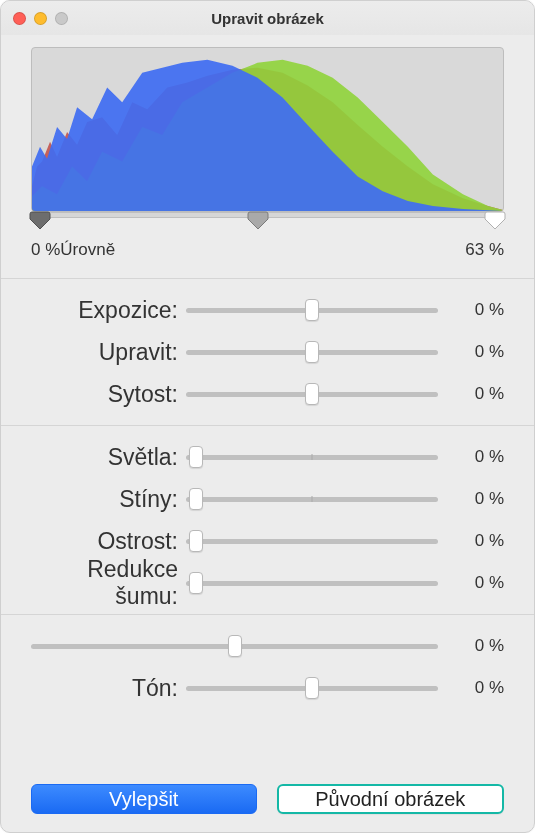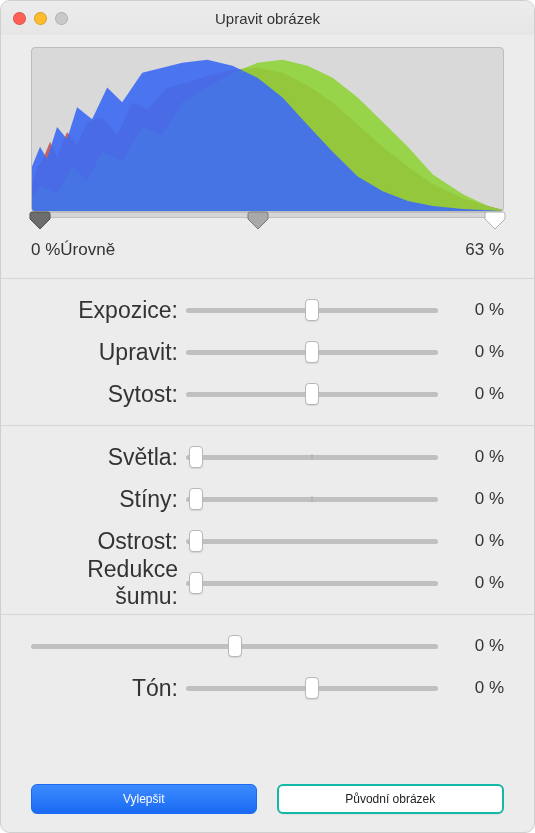--- a/index.html
+++ b/index.html
@@ -38,21 +38,21 @@
     border: 0.5px solid rgba(0,0,0,0.15);
   }
   .dot.red    { background: #ff5f57; }
   .dot.yellow { background: #febc2e; }
   .dot.green  { background: #c9c9c9; border-color: rgba(0,0,0,0.12); }
   .title {
     position: absolute;
     left: 0; right: 0;
     text-align: center;
     font-size: 15px;
-    font-weight: 400;
+    font-weight: 700;
     color: #333;
   }
   .content {
     flex: 1;
     padding: 12px 30px 18px 30px;
     display: flex;
     flex-direction: column;
   }
   .histo-wrap {
     border: 1px solid #bdbdbd;
@@ -153,21 +153,21 @@
     margin-top: auto;
     display: flex;
     gap: 20px;
     justify-content: space-between;
     padding-top: 10px;
   }
   .btn {
     flex: 1;
     height: 30px;
     border-radius: 6px;
-    font-size: 12px;
+    font-size: 20px;
     display: flex;
     align-items: center;
     justify-content: center;
     user-select: none;
   }
   .btn.primary {
     background: linear-gradient(#3d8bff, #1a6af3);
     color: #fff;
     border: 1px solid #1a6af3;
   }

